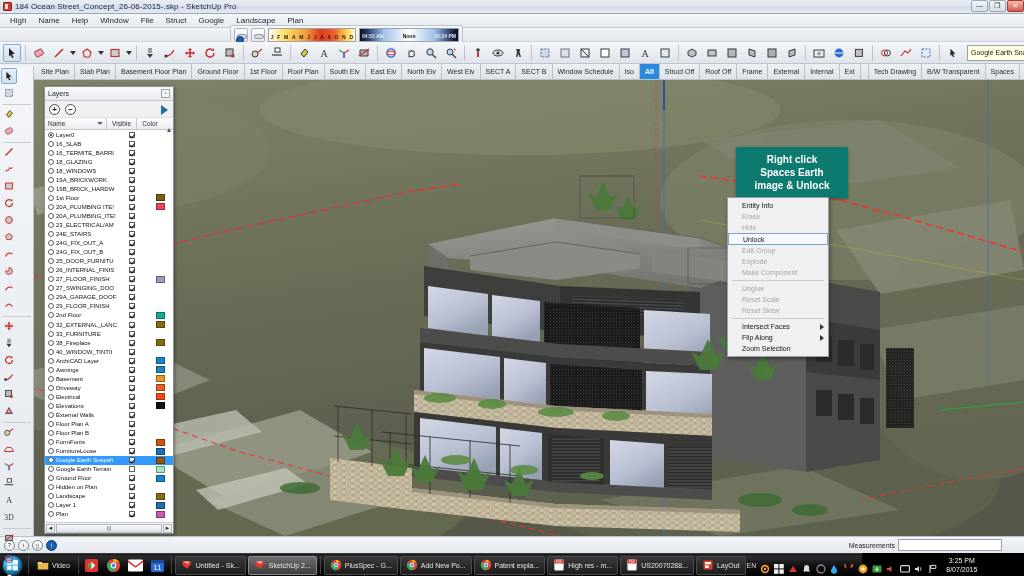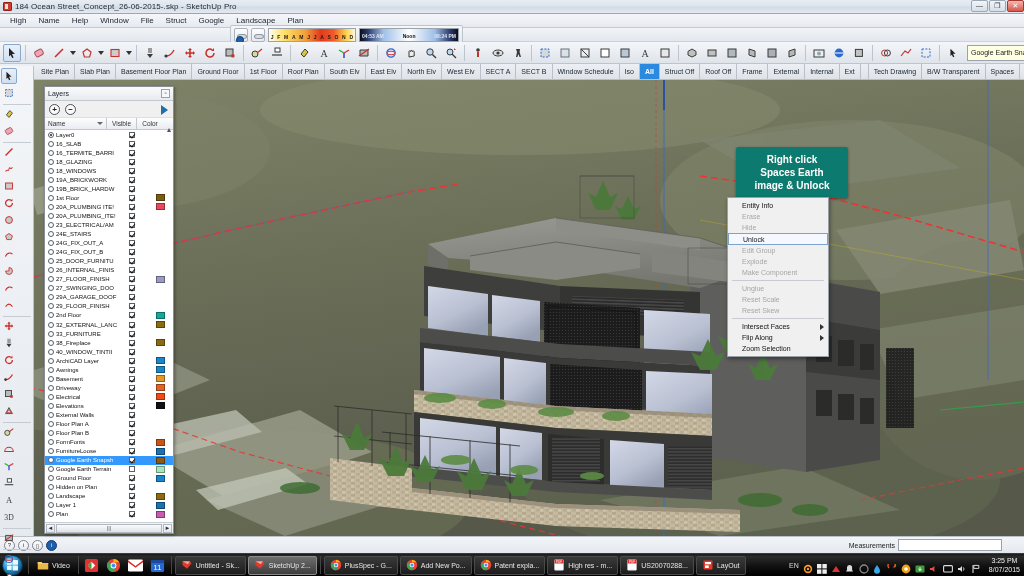--- a/index.html
+++ b/index.html
@@ -268,21 +268,21 @@
   .sb-ico { width:11px;height:11px;border:1px solid #7b828b;border-radius:50%;margin-right:3px;
     background:linear-gradient(to bottom,#fdfdfe,#e6eaf0); display:flex;align-items:center;justify-content:center;
     font-size:6px;color:#333;}
   .sb-meas { margin-left:auto; display:flex; align-items:center; gap:3px; }
   .sb-meas .lbl { font-size:7px; color:#222; }
   .sb-meas .fld { width:104px; height:12px; background:#fff; border:1px solid #9aa2ac; }
   .sb-grip { width:12px; height:12px; margin-left:3px; position:relative;}
 
   
   .taskbar {
-    position: absolute; left: 0; top: 553px; width: 1024px; height: 23px;
+    position: absolute; left: 0; top: 553px; width: 862px; height: 23px;
     background: linear-gradient(to bottom,#1a1a1a 0%,#2b2b2b 12%,#111 55%,#000 100%);
     display: flex; align-items: center; border-top:1px solid #3a3a3a;
   }
   .start-orb {
     width: 21px; height: 21px; margin: 0 3px 0 2px; border-radius: 50%; flex:none;
     background: radial-gradient(circle at 35% 30%, #9fe3ff 0%, #2e9bd6 40%, #12527f 75%, #0a2f4d 100%);
     border: 1px solid #0a3754; display:flex;align-items:center;justify-content:center;
   }
   .tb-sep { width:1px; height:18px; background:#444; margin:0 2px; flex:none;}
   .qlaunch { width:22px;height:20px; display:flex;align-items:center;justify-content:center; flex:none;}

